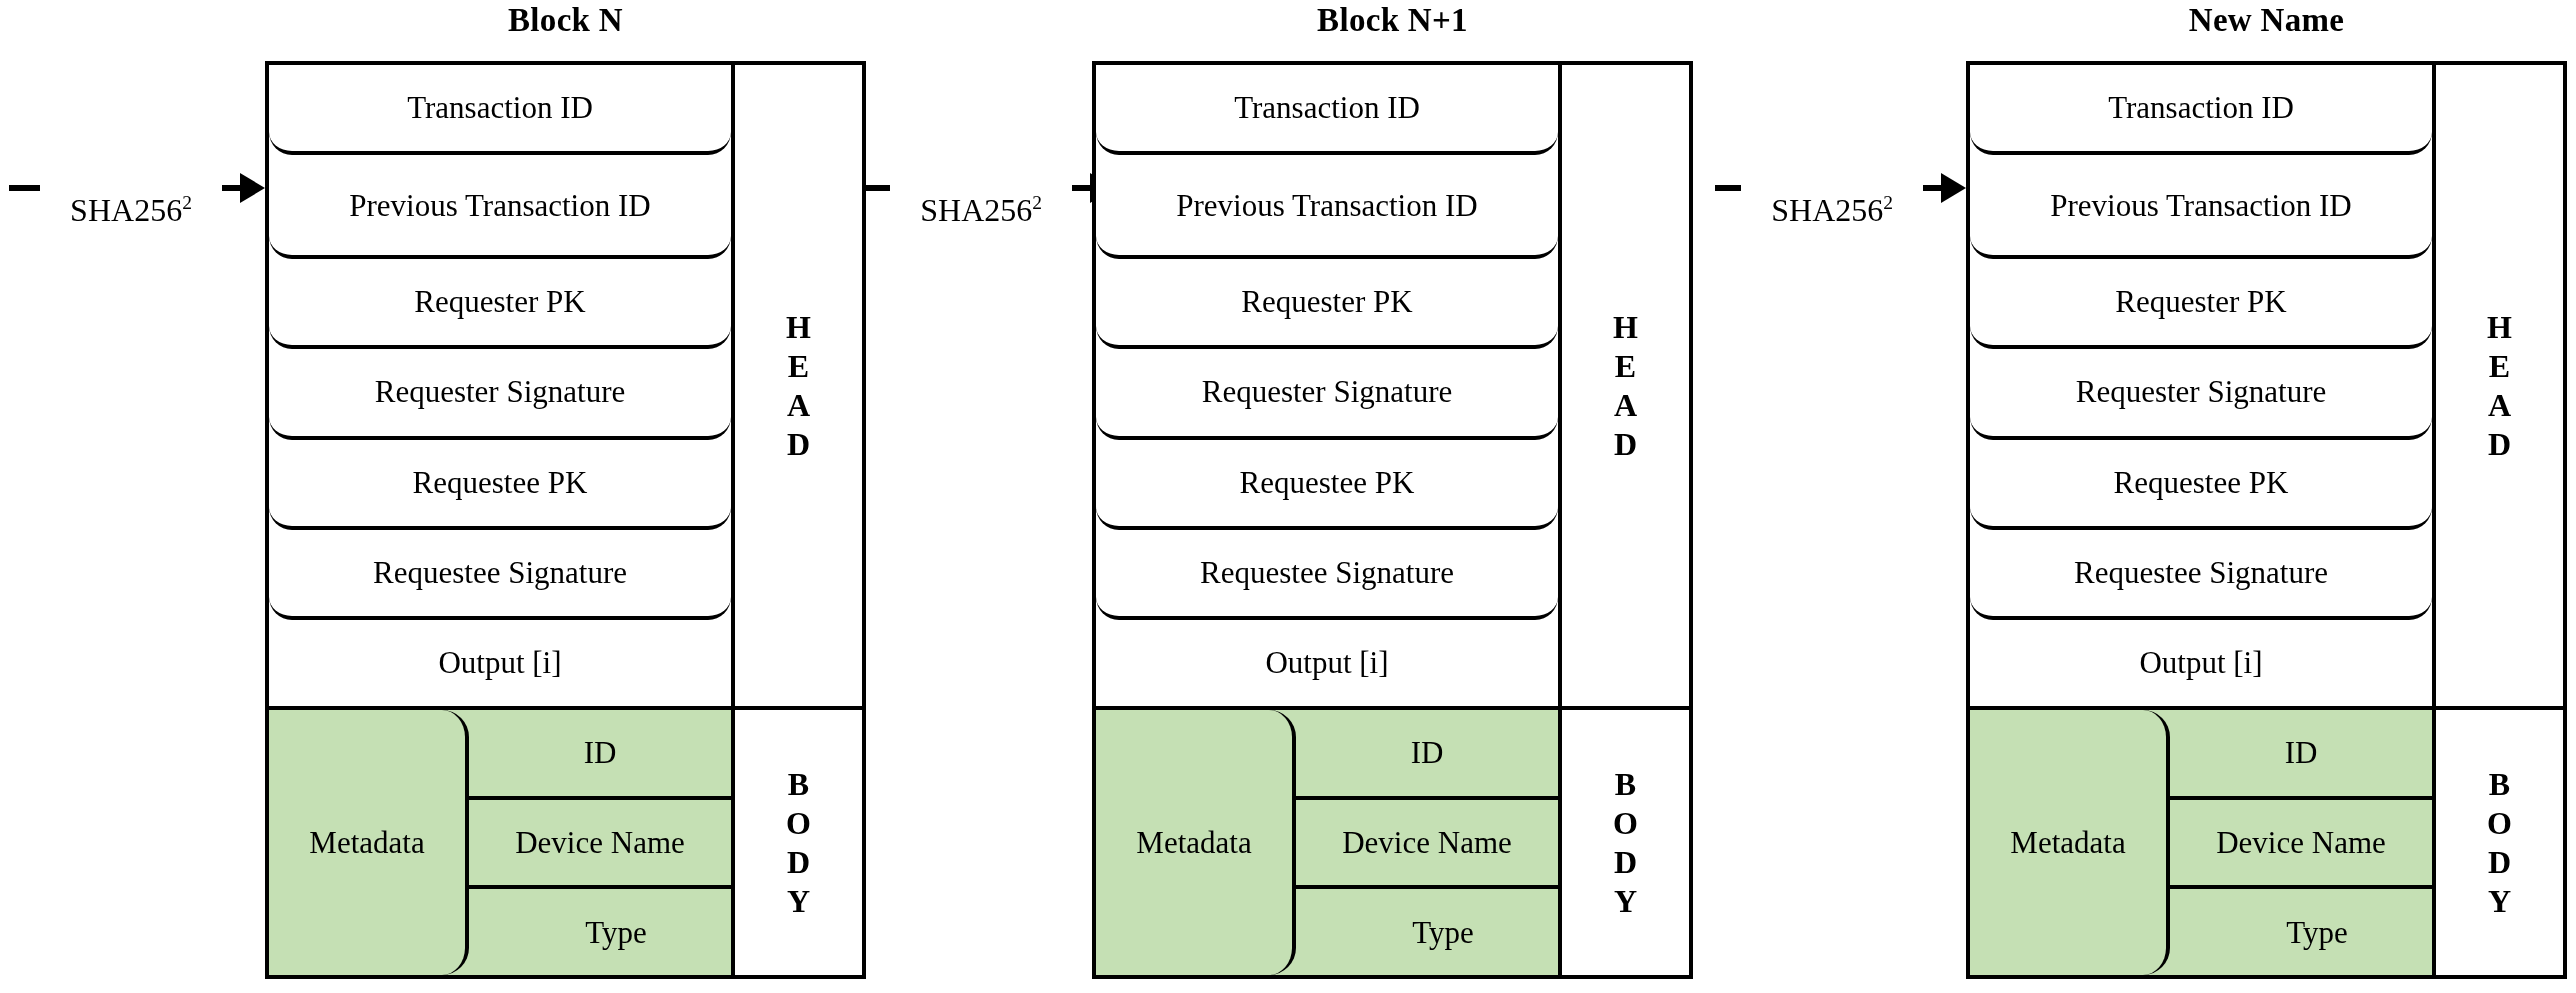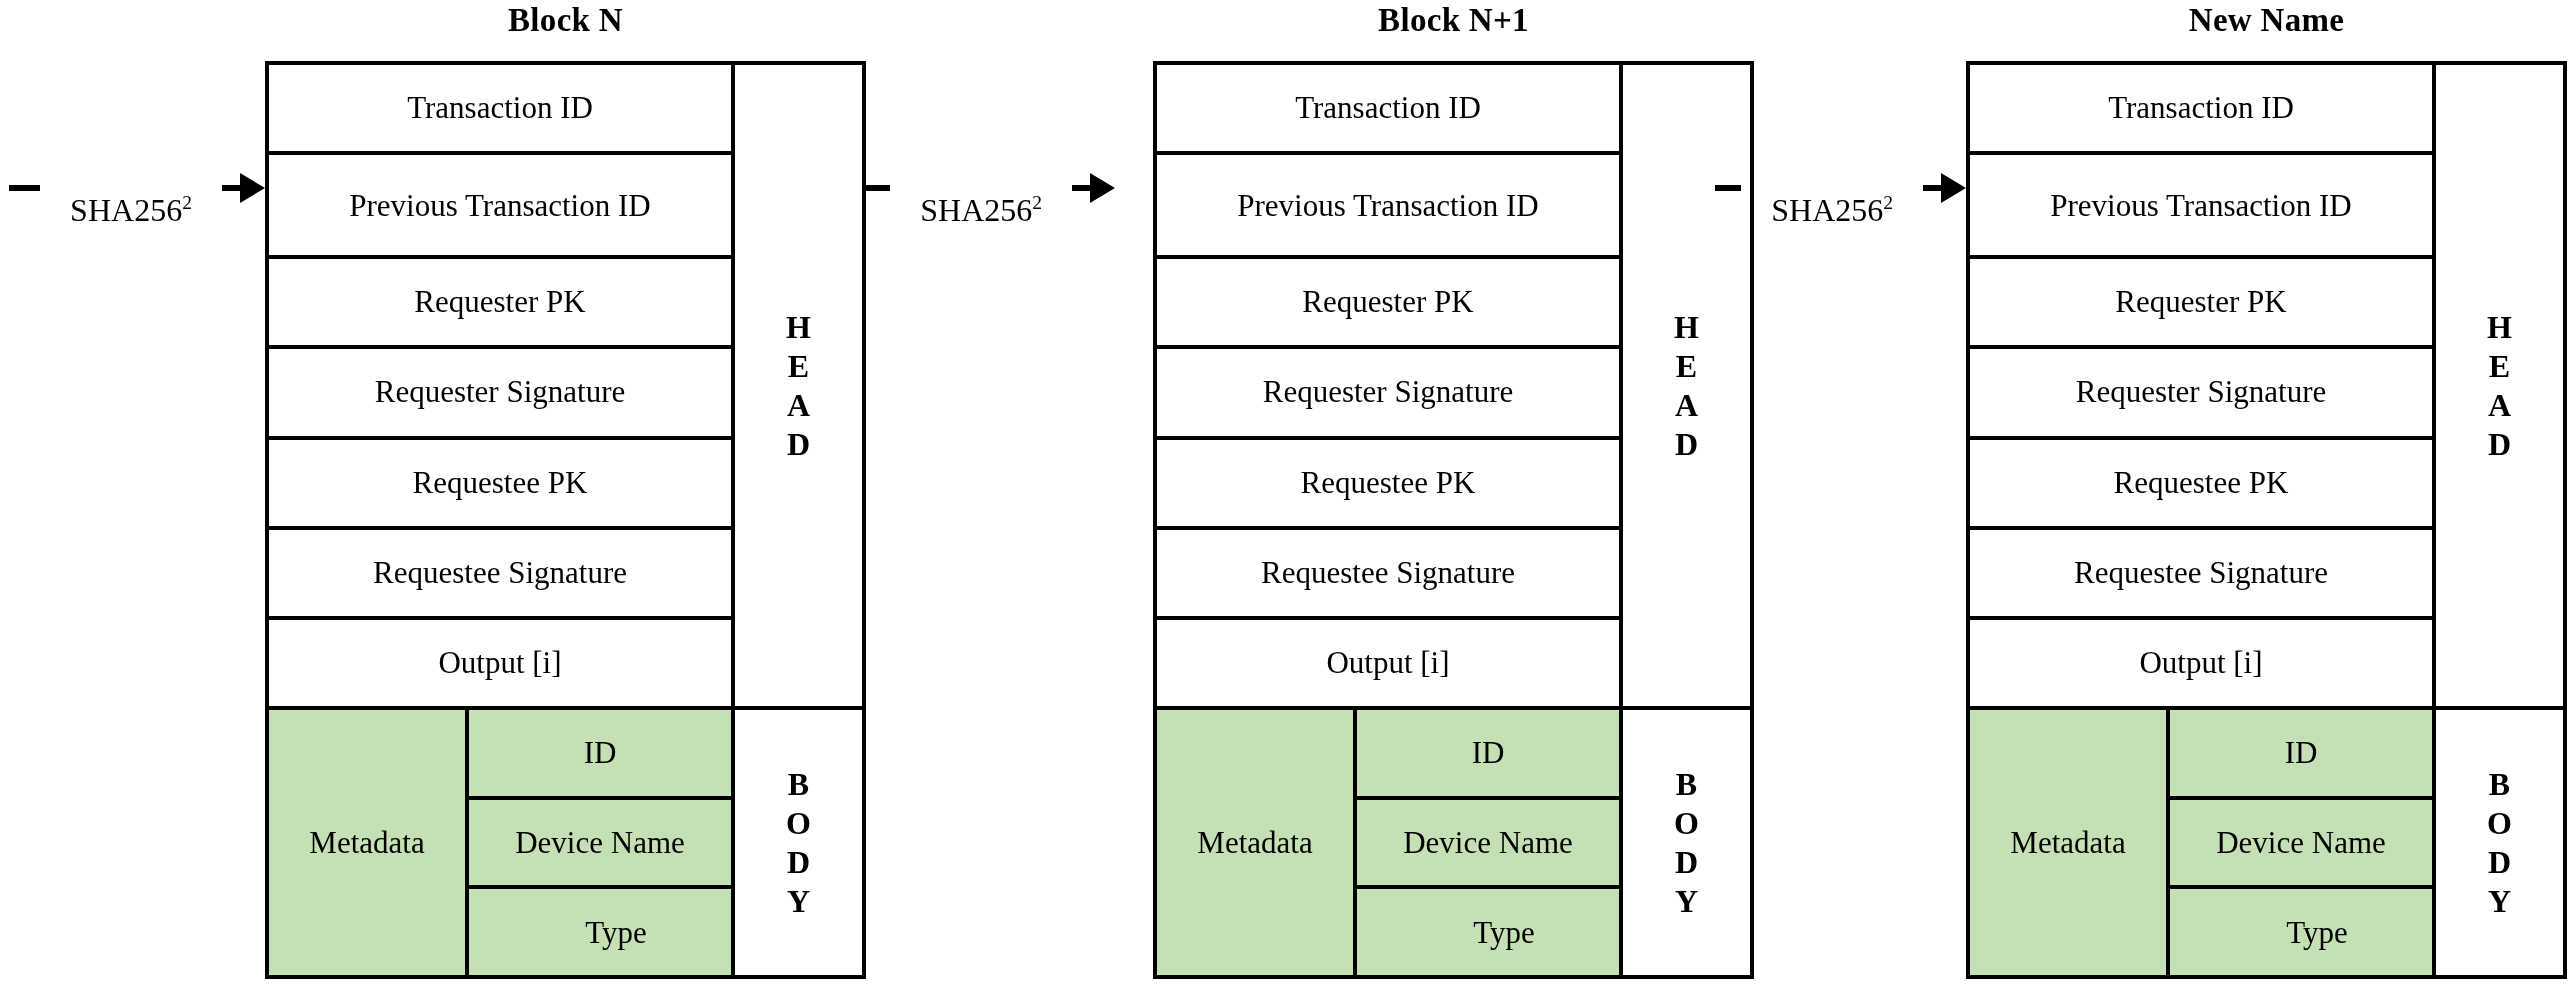--- a/index.html
+++ b/index.html
@@ -31,21 +31,21 @@
   }
 
   
   .block-group {
     position: absolute;
     top: 0;
     width: 601px;
     height: 878px;
   }
   .block-group.g0 { left: 265px; }
-  .block-group.g1 { left: 1153px; }
+  .block-group.g1 { left: 1092px; }
   .block-group.g2 { left: 1966px; }
 
   .block-title {
     position: absolute;
     top: 1.4px;
     left: 0;
     width: 601px;
     text-align: center;
     font-weight: bold;
     font-size: 33px;
@@ -100,20 +100,21 @@
     flex: 1 1 0;
     display: flex;
     align-items: center;
     justify-content: center;
     text-align: center;
     font-size: 31px;
     line-height: 32px;
     box-sizing: border-box;
     border-bottom: 4.2px solid #000000;
     padding: 0 4.2px;
+    border-radius: 23px;
   }
   .head-row.two-line {
     flex: 0 0 104px;
     line-height: 35px;
   }
   .head-row.last { border-bottom: none; }
 
   .head-label {
     flex: 0 0 645px;
     height: 645px;
@@ -154,20 +155,21 @@
   .meta-name {
     flex: 0 0 200px;
     width: 200px;
     box-sizing: border-box;
     border-right: 4.2px solid #000000;
     display: flex;
     align-items: center;
     justify-content: center;
     background: #c5e0b4;
     overflow: hidden;
+    border-radius: 27px;
   }
   .meta-name-text {
     width: 150px;
     text-align: center;
     font-size: 31px;
     line-height: 36px;
     word-break: break-all;
   }
 
   .meta-rows {

